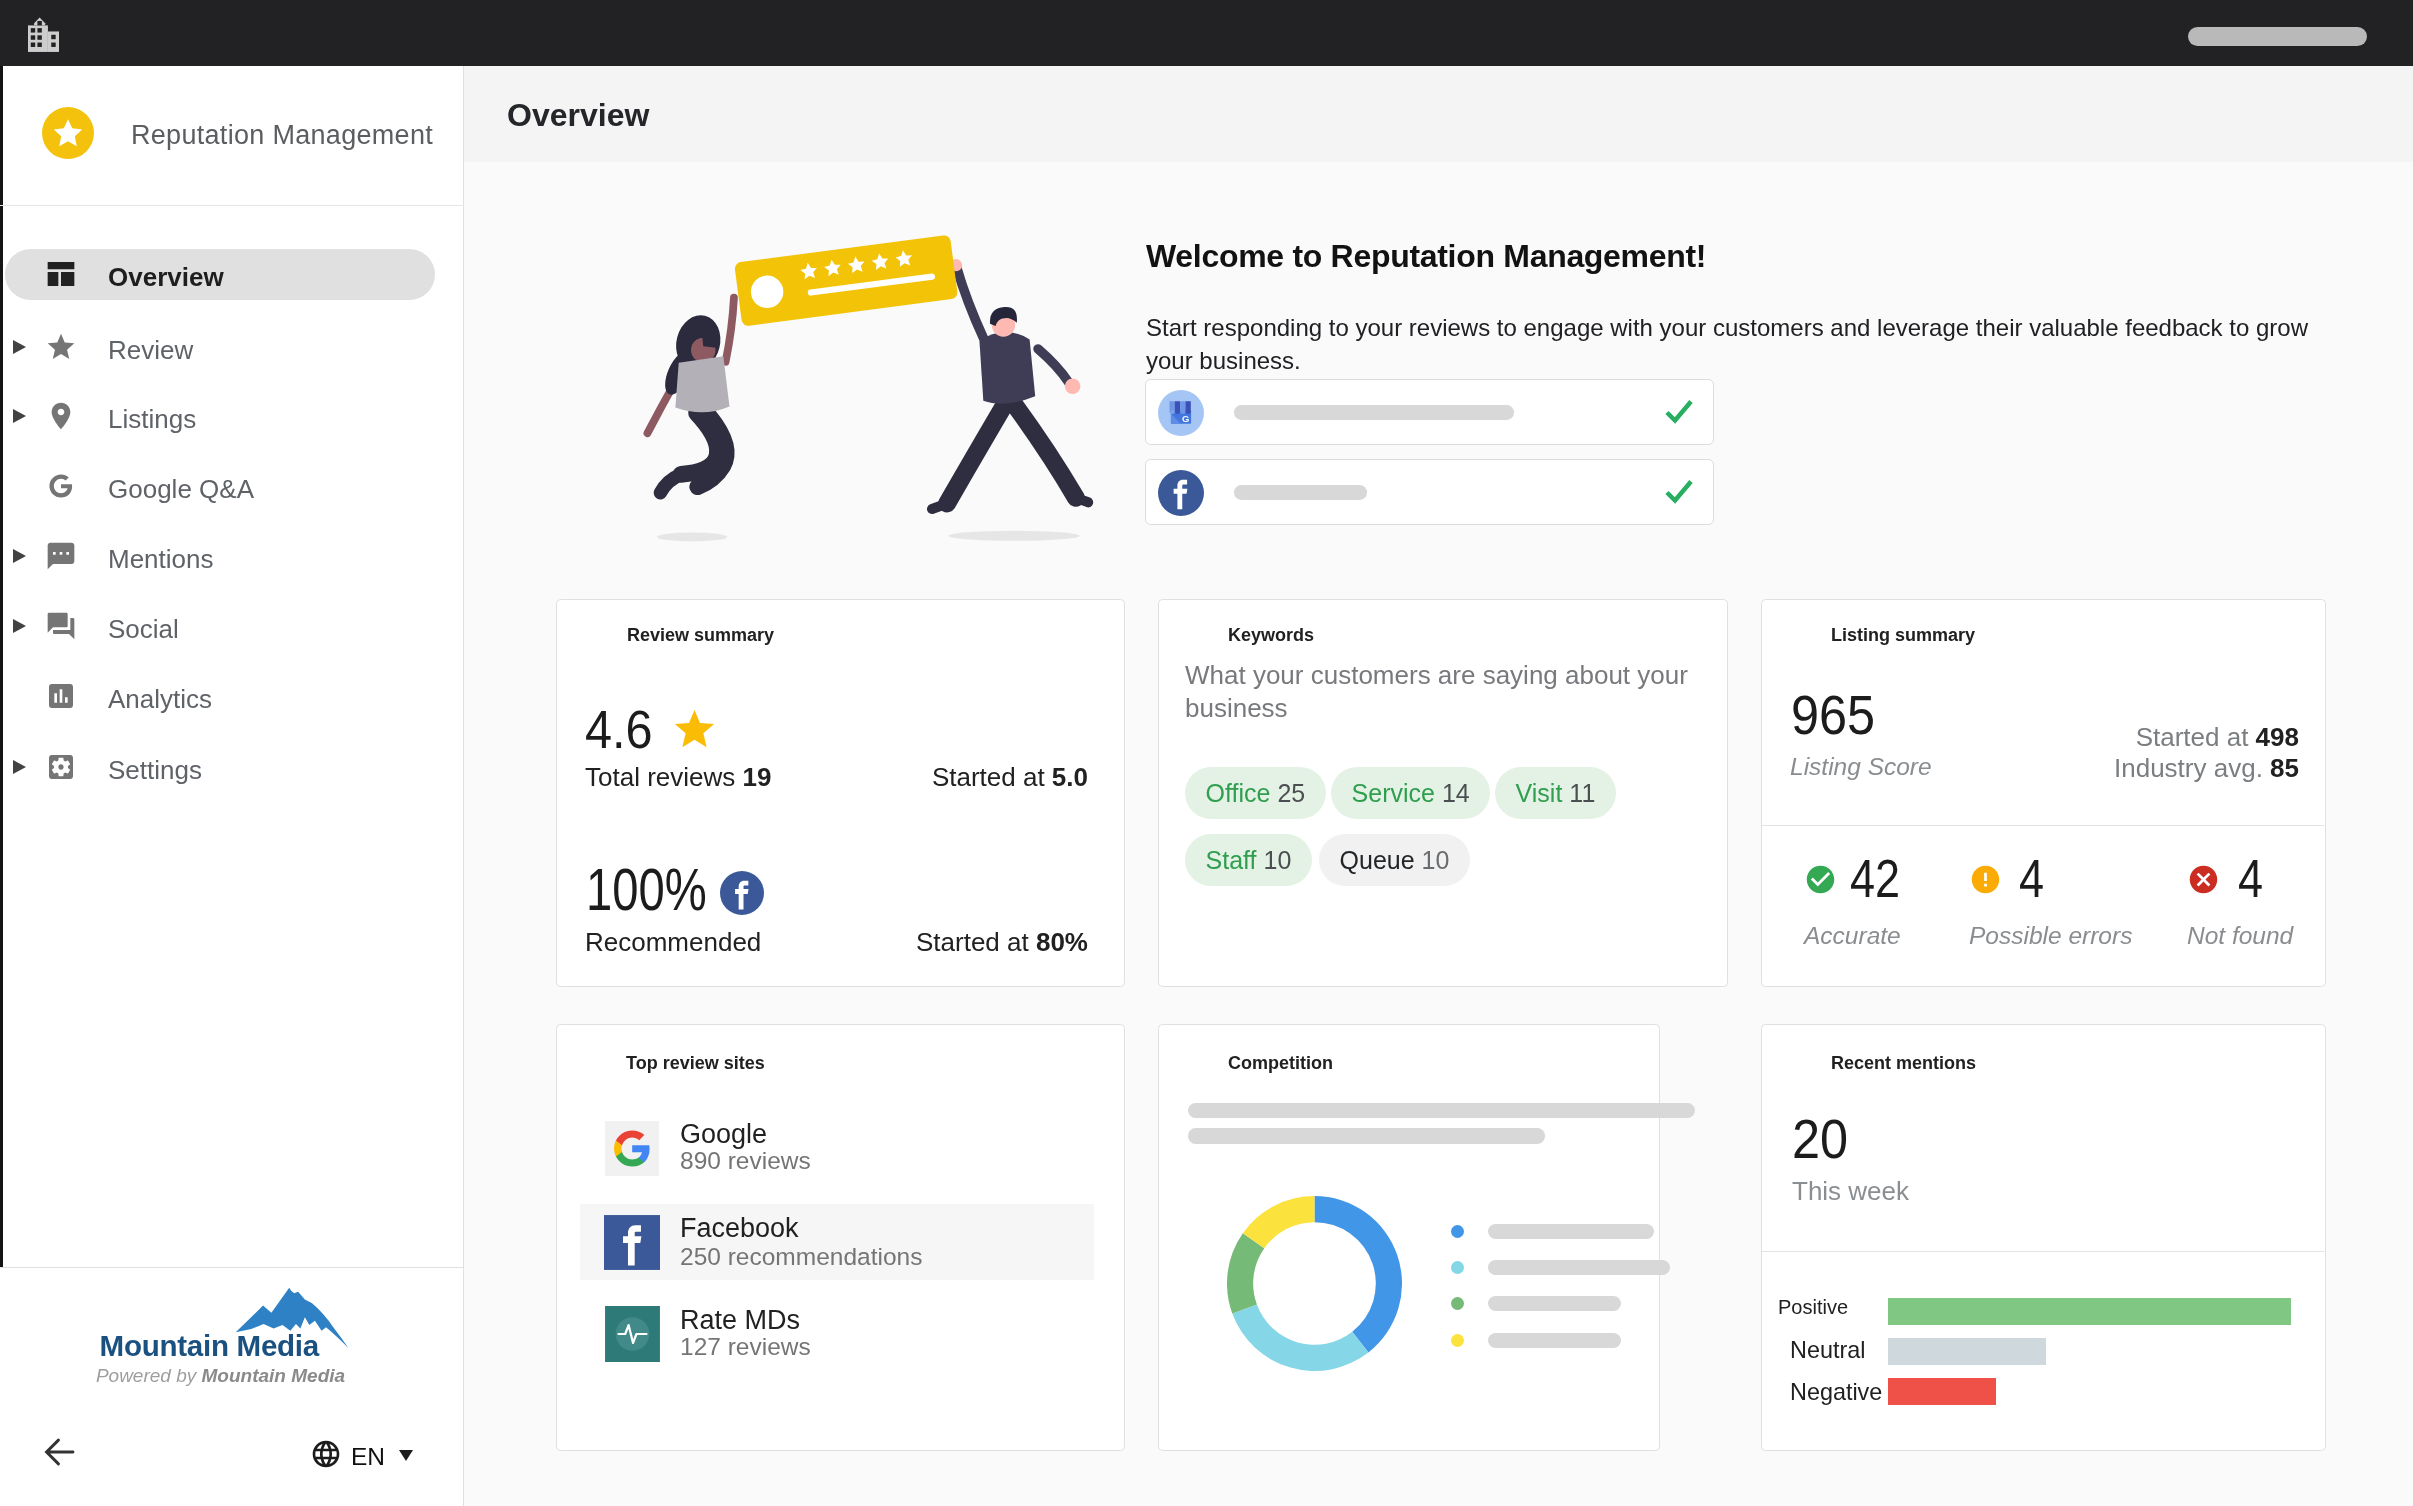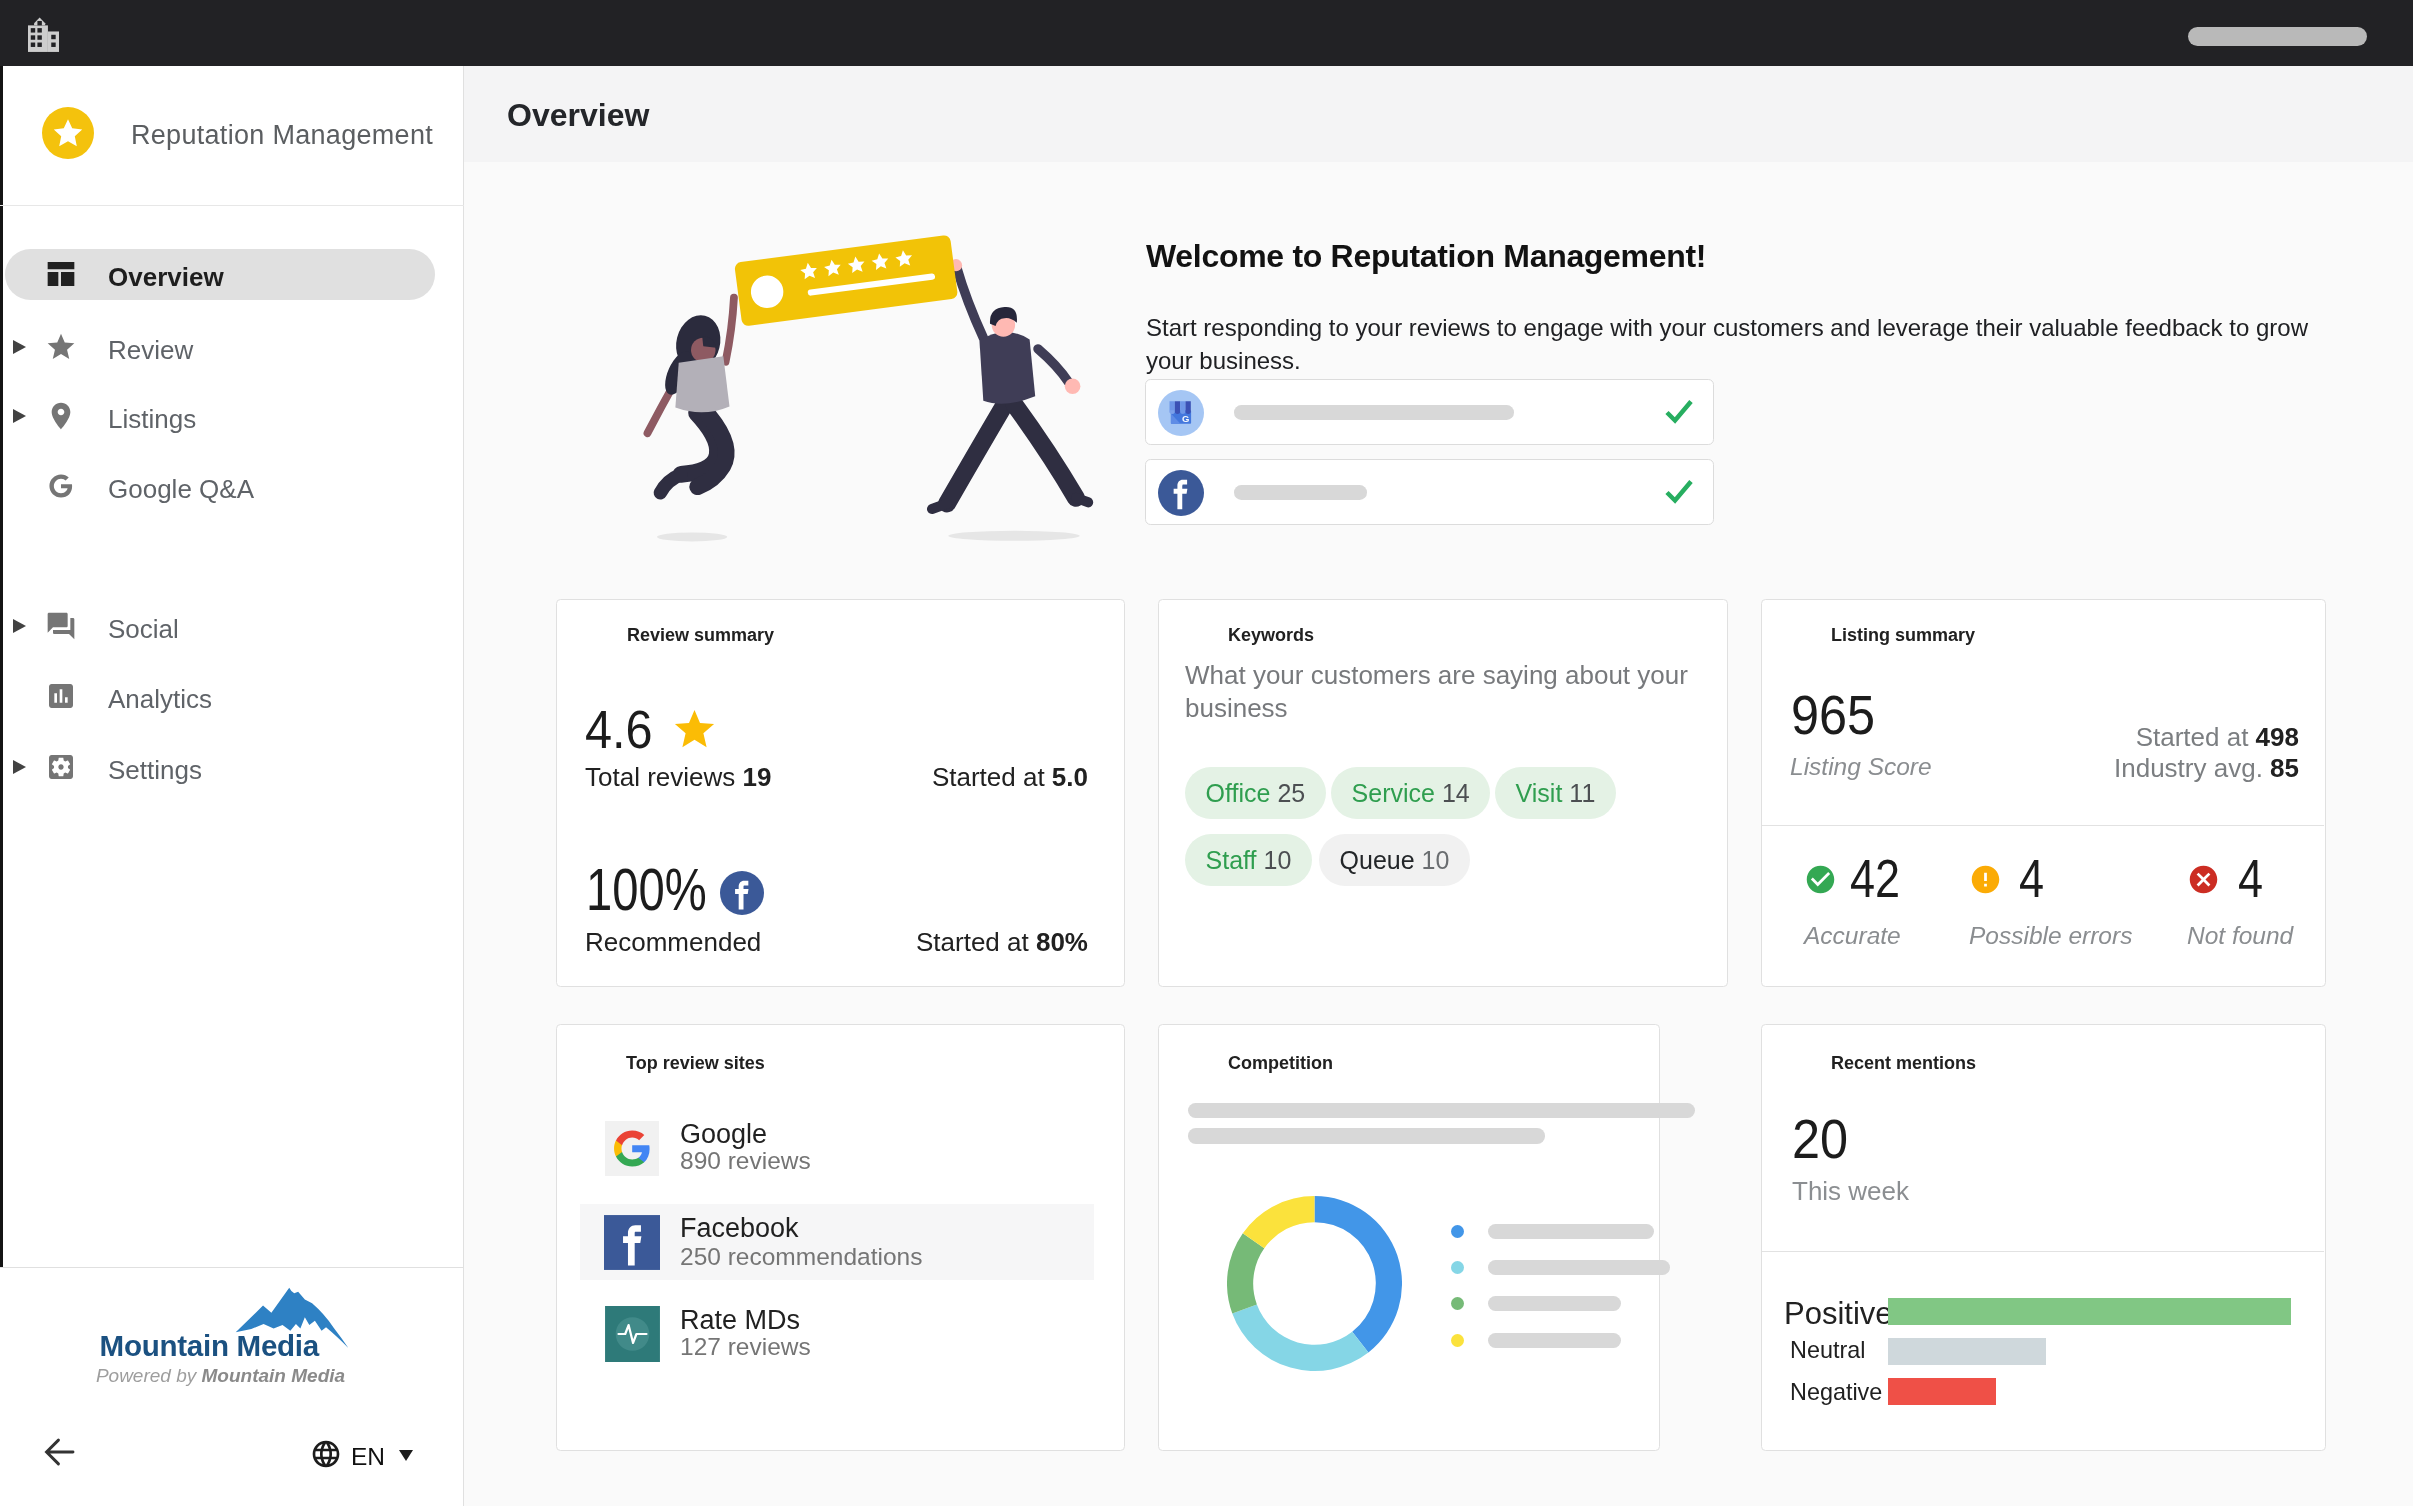--- a/index.html
+++ b/index.html
@@ -104,20 +104,27 @@
         <path d="M12 2C8.13 2 5 5.13 5 9c0 5.25 7 13 7 13s7-7.75 7-13c0-3.87-3.13-7-7-7zm0 9.5c-1.38 0-2.5-1.12-2.5-2.5s1.12-2.5 2.5-2.5 2.5 1.12 2.5 2.5-1.12 2.5-2.5 2.5z"></path>
       </svg>
     <div class="nav-label">Listings</div>
   </div>
   <div class="nav-row" style="top:386px">
     <svg class="nav-icon" viewBox="0 0 24 24" fill="#757575">
         <path d="M12 10.7v3h4.9c-.2 1.27-1.48 3.72-4.9 3.72-2.95 0-5.36-2.44-5.36-5.45S9.05 6.52 12 6.52c1.68 0 2.8.71 3.45 1.33l2.35-2.26C16.29 4.18 14.35 3.3 12 3.3c-4.8 0-8.68 3.88-8.68 8.67S7.2 20.65 12 20.65c5.01 0 8.33-3.52 8.33-8.48 0-.57-.06-1-.14-1.44H12z"></path>
       </svg>
     <div class="nav-label">Google Q&amp;A</div>
   </div>
+  <div class="nav-row" style="top:456px">
+    <div class="nav-caret"></div>
+    <svg class="nav-icon" viewBox="0 0 24 24" fill="#757575">
+        <path d="M20 2H4c-1.1 0-2 .9-2 2v18l4-4h14c1.1 0 2-.9 2-2V4c0-1.1-.9-2-2-2zM8 11H6V9h2v2zm5 0h-2V9h2v2zm5 0h-2V9h2v2z"></path>
+      </svg>
+    <div class="nav-label">Mentions</div>
+  </div>
   <div class="nav-row" style="top:526px">
     <div class="nav-caret"></div>
     <svg class="nav-icon" viewBox="0 0 24 24" fill="#757575">
         <path d="M21 6h-2v9H6v2c0 .55.45 1 1 1h11l4 4V7c0-.55-.45-1-1-1zm-4 6V3c0-.55-.45-1-1-1H3c-.55 0-1 .45-1 1v14l4-4h10c.55 0 1-.45 1-1z"></path>
       </svg>
     <div class="nav-label">Social</div>
   </div>
   <div class="nav-row" style="top:596px">
     <svg class="nav-icon" viewBox="0 0 24 24" fill="#757575">
         <path d="M19 3H5c-1.1 0-2 .9-2 2v14c0 1.1.9 2 2 2h14c1.1 0 2-.9 2-2V5c0-1.1-.9-2-2-2zM9 17H7v-7h2v7zm4 0h-2V7h2v10zm4 0h-2v-4h2v4z"></path>
@@ -326,20 +333,20 @@
   <div class="grayline" style="left:329px;top:235px;width:182px;height:15px"></div>
   <div class="grayline" style="left:329px;top:271px;width:133px;height:15px"></div>
   <div class="grayline" style="left:329px;top:308px;width:133px;height:15px"></div>
 </div>
 
 <div class="card" id="cardF">
   <div class="ctitle" style="left:26px;top:28px">Recent mentions</div>
   <div class="bignum" style="left:30px;top:81px">20</div>
   <div style="position:absolute;left:30px;top:151px;font-size:26px;color:#8b8e91">This week</div>
   <div style="position:absolute;left:0;top:226px;width:562px;height:1.1px;background:#e2e2e2"></div>
-  <div style="position:absolute;left:22px;top:271px;font-size:31px;color:#212121">Positive</div>
+  <div style="position:absolute;left:16px;top:271px;font-size:20px;color:#212121">Positive</div>
   <div style="position:absolute;left:126px;top:273px;width:403px;height:27px;background:#81c784"></div>
   <div style="position:absolute;left:28px;top:312px;font-size:23.4px;color:#212121">Neutral</div>
   <div style="position:absolute;left:126px;top:313px;width:158px;height:27px;background:#cfd8dc"></div>
   <div style="position:absolute;left:28px;top:354px;font-size:23.4px;color:#212121">Negative</div>
   <div style="position:absolute;left:126px;top:353px;width:108px;height:27px;background:#ef5047"></div>
 </div>
 
 
 </body></html>

